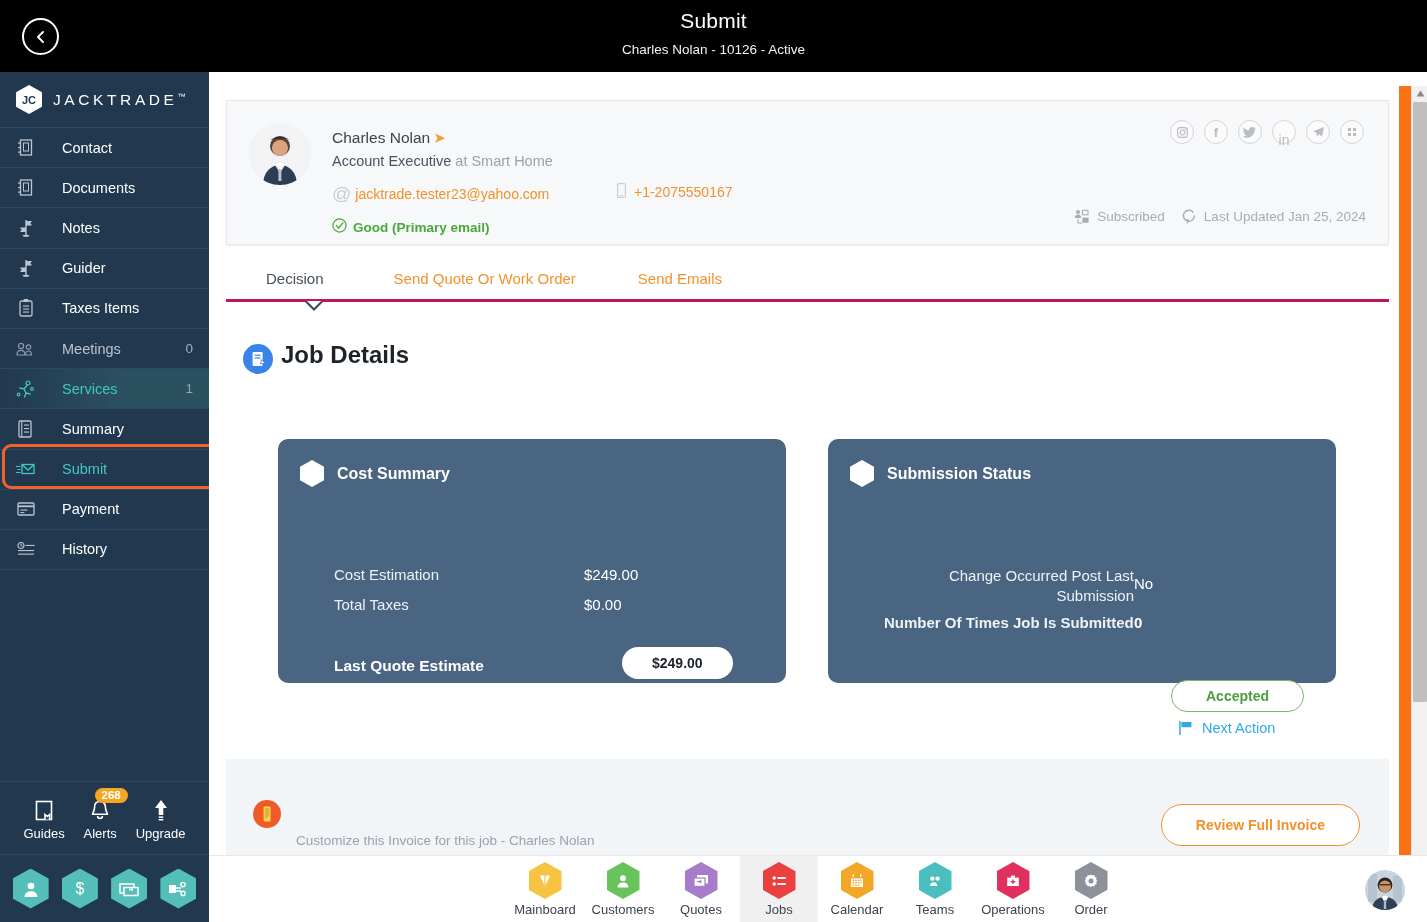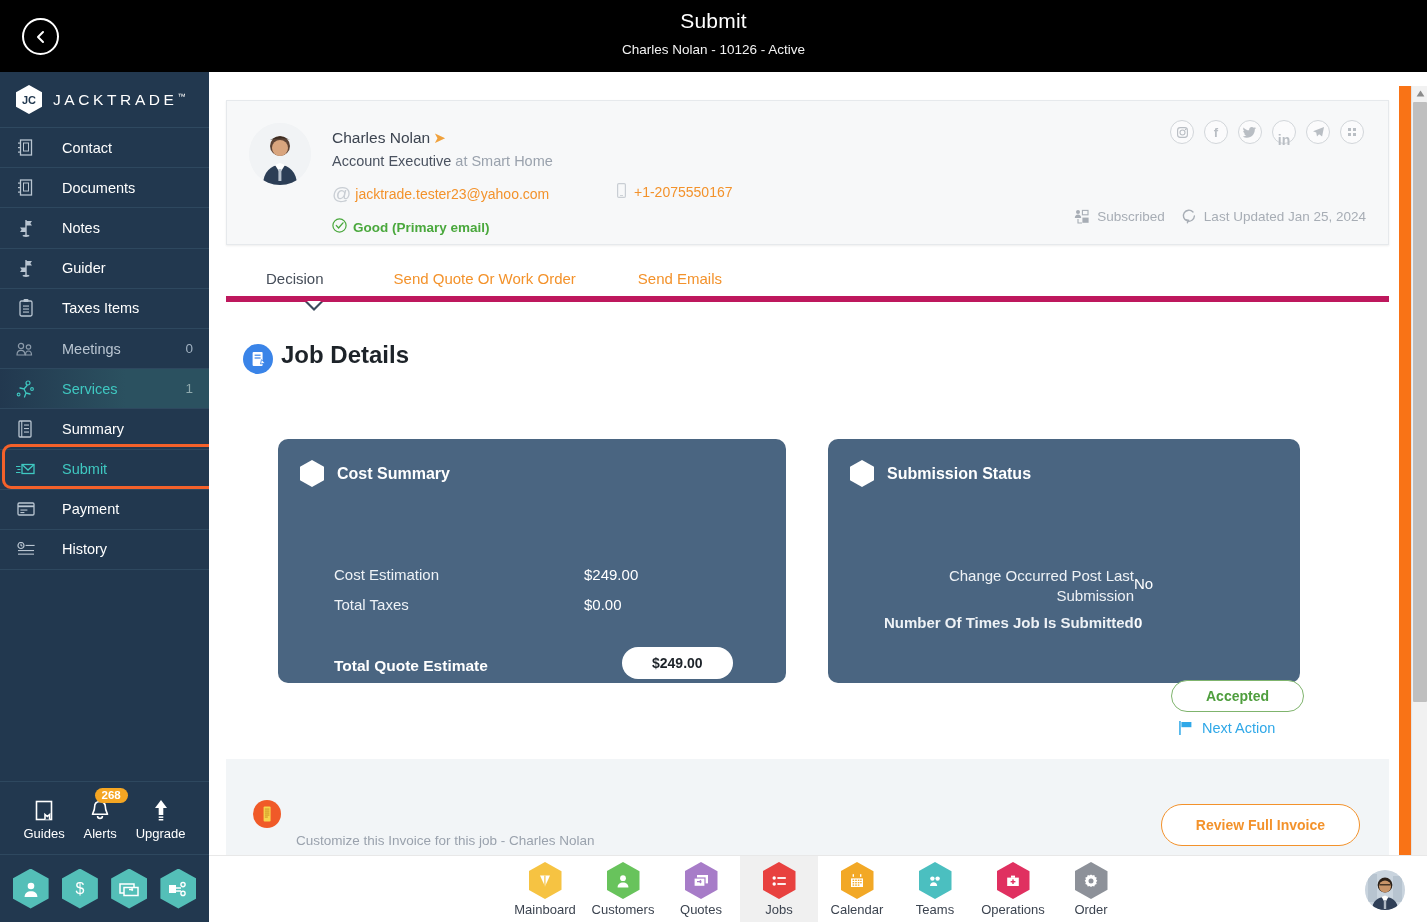--- a/index.html
+++ b/index.html
@@ -167,21 +167,21 @@
   #sub-row {
     position: absolute; right: 22px; bottom: 20px;
     display: flex; align-items: center; color: #a7adb5; font-size: 13.5px;
   }
   #sub-row .sic { margin-right: 7px; display: flex; }
   #sub-row .gap { width: 16px; }
 
   
   #tabs {
     position: absolute; left: 17px; top: 178px; width: 1163px; height: 38px;
-    border-bottom: 6px solid #be185d; display: flex; align-items: flex-start;
+    border-bottom: 3px solid #be185d; display: flex; align-items: flex-start;
   }
   .tab {
     font-size: 15px; cursor: pointer; padding: 6px 0; color: #f3922b;
   }
   .tab.active { color: #454d59; }
   #tab-decision { margin-left: 40px; }
   #tab-quote { margin-left: 70px; }
   #tab-emails { margin-left: 62px; }
   #tab-caret {
     position: absolute; left: 96px; top: 216px; width: 0; height: 0;
@@ -207,21 +207,21 @@
   #jd-sub {
     position: absolute; left: 72px; top: 295px;
     font-size: 14px; color: #98a0aa;
   }
 
   
   .scard {
     position: absolute; background: #4a6581; border-radius: 10px; color: #fff;
   }
   #card-cost { left: 69px; top: 353px; width: 508px; height: 244px; }
-  #card-status { left: 619px; top: 353px; width: 472px; height: 244px; }
+  #card-status { left: 619px; top: 353px; width: 508px; height: 244px; }
   .scard .chead {
     position: absolute; left: 22px; top: 21px;
     display: flex; align-items: center;
   }
   .scard .chex {
     width: 24px; height: 27px; background: #ffffff; margin-right: 13px;
     clip-path: polygon(50% 0%, 100% 25%, 100% 75%, 50% 100%, 0% 75%, 0% 25%);
   }
   .scard .ctitle { font-size: 16px; font-weight: bold; }
 
@@ -630,21 +630,21 @@
         </div>
         <div class="soc">
             <span style="font-weight:bold;font-size:13px;">f</span>
           </div>
         <div class="soc">
           <svg width="14" height="12" viewBox="0 0 14 12">
               <path d="M13.2 2 c-.5.3-1 .4-1.6.5 .5-.3.8-.8 1-1.4 -.5.3-1.1.6-1.8.7 -.5-.5-1.2-.8-2-.8 -1.5 0-2.7 1.2-2.7 2.7 0 .2 0 .4.1.6 -2.3-.1-4.3-1.2-5.6-2.9 -.2.4-.4.9-.4 1.4 0 .9.5 1.8 1.2 2.2 -.4 0-.8-.1-1.2-.3 0 1.3.9 2.4 2.1 2.6 -.2.1-.5.1-.8.1 -.2 0-.4 0-.5 0 .4 1.1 1.3 1.8 2.5 1.9 -.9.7-2.1 1.1-3.3 1.1 -.2 0-.4 0-.7 0 1.3.8 2.7 1.3 4.3 1.3 5.2 0 8-4.3 8-8 0-.1 0-.2 0-.4 .6-.4 1.1-.9 1.4-1.4z" fill="currentColor"></path>
             </svg>
         </div>
         <div class="soc">
-            <span style="font-size:14px;font-weight:bold;margin-top:16px;">in</span>
+            <span style="font-size:14px;font-weight:normal;margin-top:16px;">in</span>
           </div>
         <div class="soc">
           <svg width="13" height="12" viewBox="0 0 13 12">
               <path d="M12 1 L1 5.3 l3.2 1.1 L5 10.6 l2.1-2.4 3 2.2z" fill="currentColor"></path>
             </svg>
         </div>
         <div class="soc">
           <svg width="12" height="12" viewBox="0 0 12 12">
               <rect x="2" y="2" width="3" height="3" fill="currentColor"></rect>
               <rect x="7" y="2" width="3" height="3" fill="currentColor"></rect>
@@ -700,21 +700,21 @@
         <span class="ctitle">Cost Summary</span>
       </div>
       <div class="srow" id="cost-r1">
         <span class="k">Cost Estimation</span>
         <span class="v">$249.00</span>
       </div>
       <div class="srow" id="cost-r2">
         <span class="k">Total Taxes</span>
         <span class="v">$0.00</span>
       </div>
-      <div id="cost-total">Total Quote Estimate</div>
+      <div id="cost-total">Last Quote Estimate</div>
       <div id="cost-pill">$249.00</div>
     </div>
 
     <div class="scard" id="card-status">
       <div class="chead">
         <span class="chex"></span>
         <span class="ctitle">Submission Status</span>
       </div>
       <div class="srow" id="st-r1">
         <span class="k">Change Occurred Post Last Submission</span>

